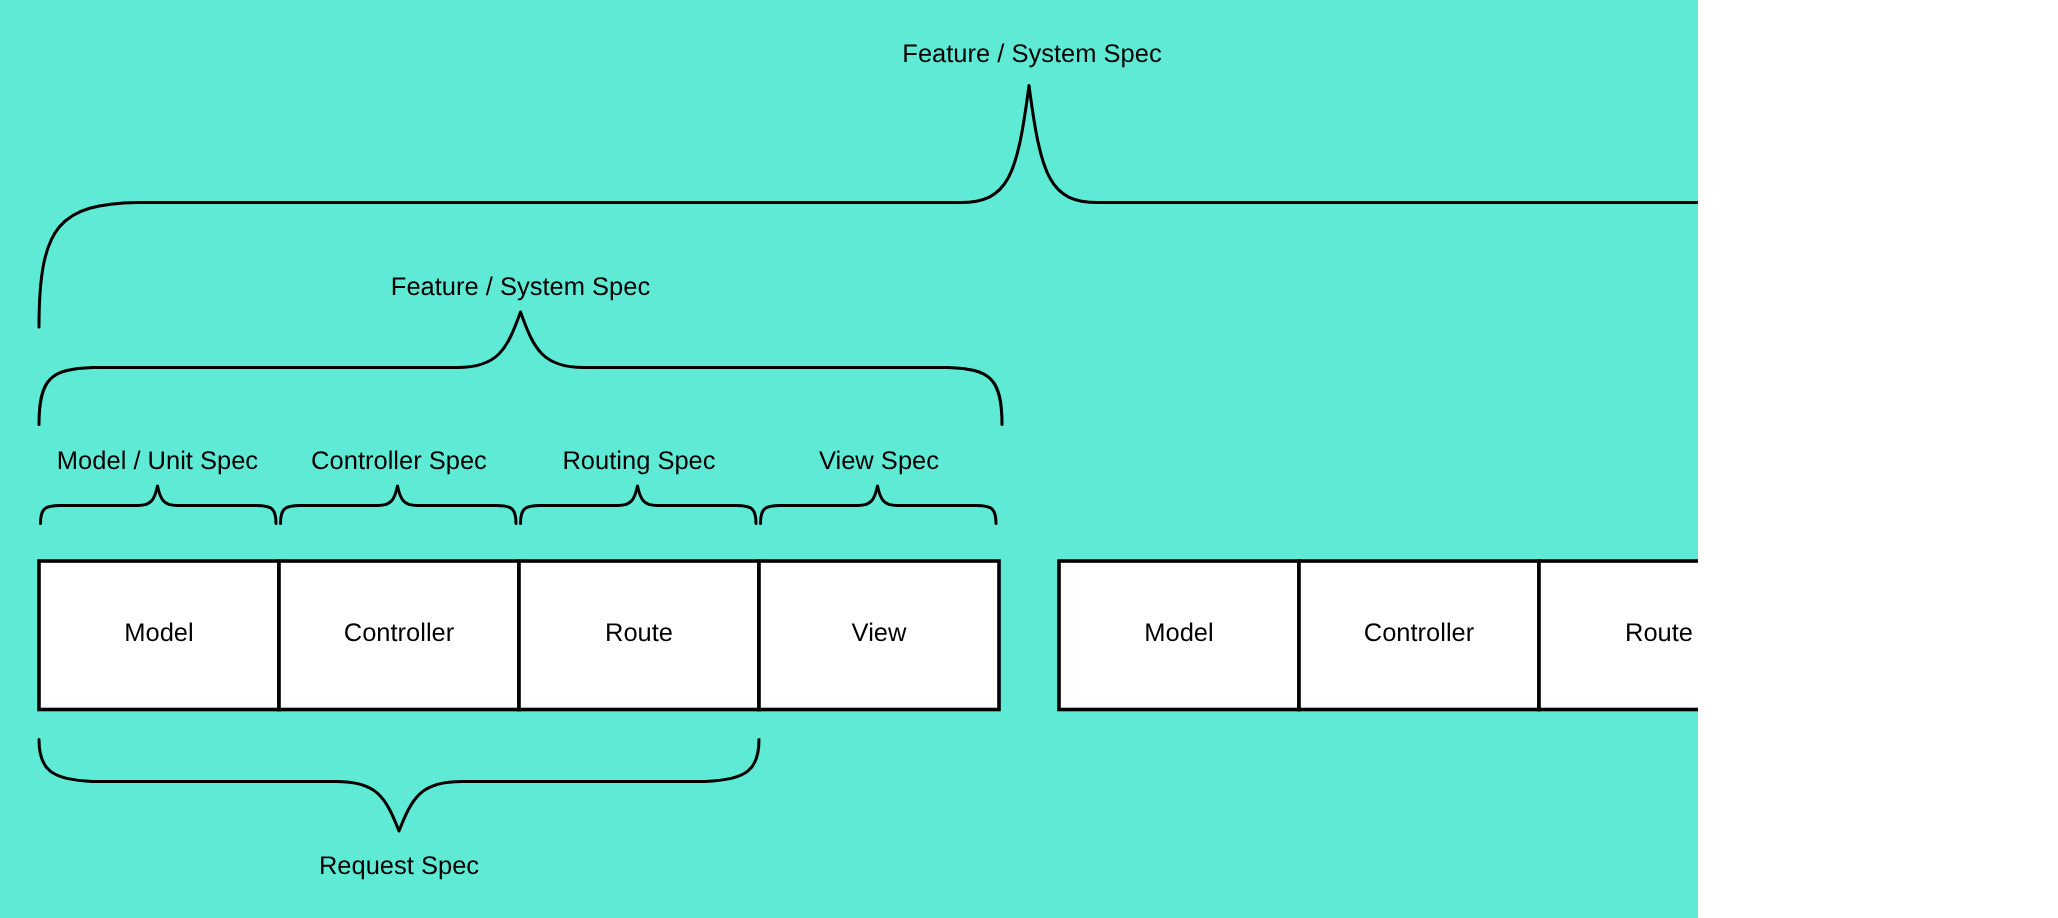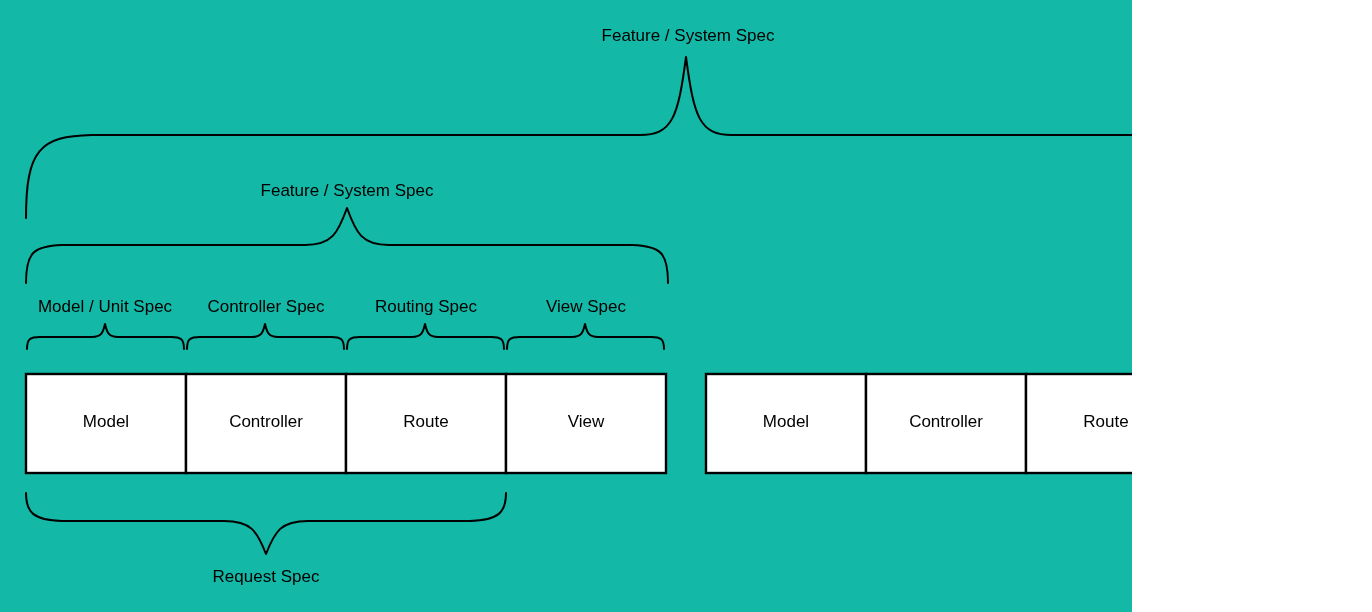--- a/index.html
+++ b/index.html
@@ -7,21 +7,21 @@
     padding: 0;
     background: #ffffff;
   }
   body {
     font-family: "Liberation Sans", sans-serif;
   }
   #canvas {
     position: relative;
     width: 1132px;
     height: 612px;
-    background: #14b8a6;
+    background: #5eead4;
     overflow: hidden;
   }
   #diagram-svg {
     position: absolute;
     left: 0;
     top: 0;
     width: 1372px;
     height: 612px;
   }
   .brace-path {

